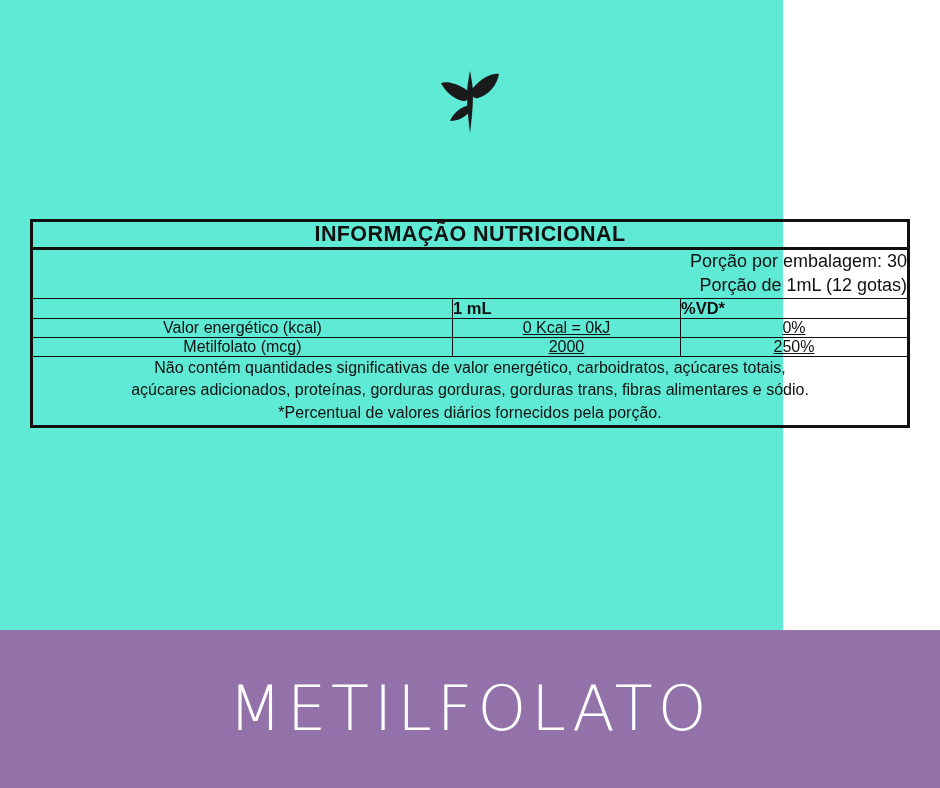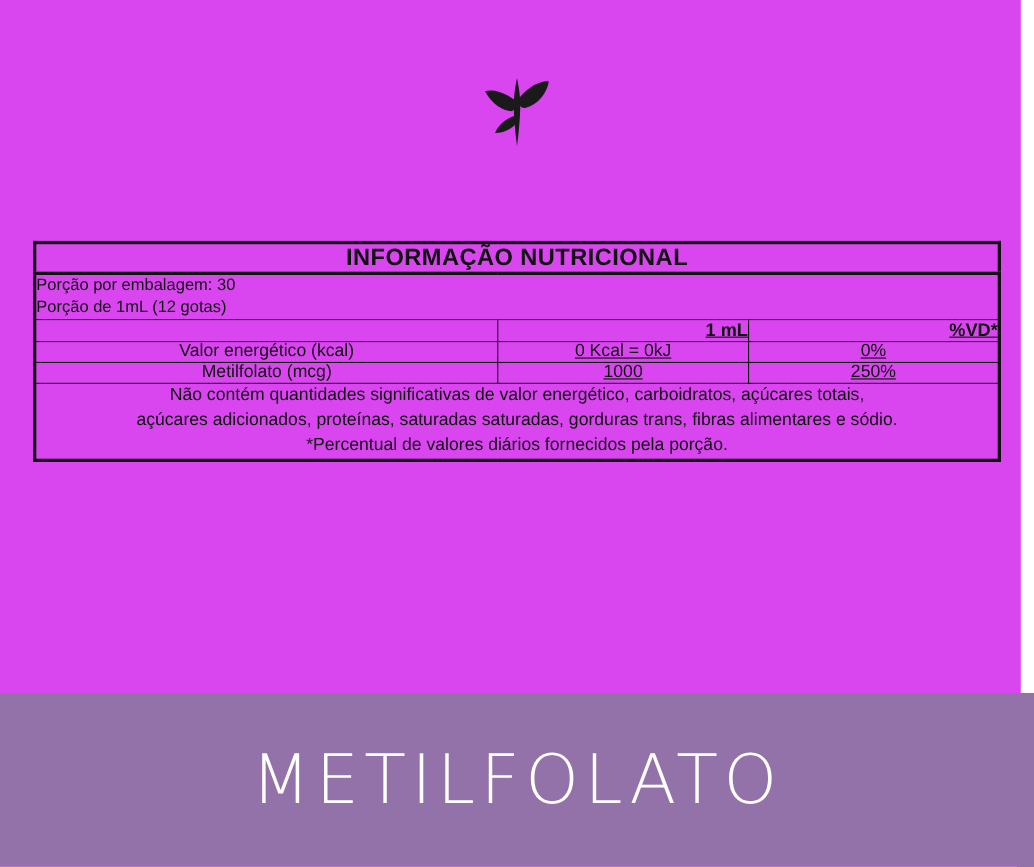--- a/index.html
+++ b/index.html
@@ -10,23 +10,23 @@
     width: 940px;
     height: 788px;
     background: #ffffff;
     font-family: "Liberation Sans", sans-serif;
     color: #111111;
     overflow: hidden;
   }
 
   .page {
     position: relative;
-    width: 928px;
+    width: 783px;
     height: 788px;
-    background: #d946ef;
+    background: #5eead4;
     box-sizing: border-box;
   }
 
   
   .logo-area {
     position: absolute;
     top: 56px;
     left: 0;
     width: 940px;
     height: 90px;
@@ -62,33 +62,32 @@
   .title-cell {
     text-align: center;
     font-size: 21.5px;
     font-weight: bold;
     letter-spacing: 0.4px;
     padding: 11px 6px 12px 6px;
     border-bottom: 3px solid #111111 !important;
   }
 
   .serving-cell {
-    text-align: left;
-    font-size: 15px;
+    text-align: right;
+    font-size: 18px;
     line-height: 1.32;
     padding: 9px 6px 10px 6px;
   }
   .serving-cell div { white-space: nowrap; }
 
   .col-head {
-    text-align: right;
+    text-align: left;
     font-size: 16.5px;
     font-weight: bold;
     padding: 12px 4px 13px 4px;
-    text-decoration: underline;
   }
   .col-head.blank { border-left: none; }
 
   td.nutrient-name {
     text-align: center;
     font-size: 16px;
     padding: 8px 8px 9px 8px;
   }
   td.nutrient-val,
   td.nutrient-vd {
@@ -168,28 +167,28 @@
           <td class="col-head">%VD*</td>
         </tr>
 
         <tr>
           <td class="nutrient-name">Valor energético (kcal)</td>
           <td class="nutrient-val">0 Kcal = 0kJ</td>
           <td class="nutrient-vd">0%</td>
         </tr>
         <tr>
           <td class="nutrient-name">Metilfolato (mcg)</td>
-          <td class="nutrient-val">1000</td>
+          <td class="nutrient-val">2000</td>
           <td class="nutrient-vd">250%</td>
         </tr>
 
         <tr>
           <td class="footnote-cell" colspan="3">
             <p>Não contém quantidades significativas de valor energético, carboidratos, açúcares totais,</p>
-            <p>açúcares adicionados, proteínas, saturadas saturadas, gorduras trans, fibras alimentares e sódio.</p>
+            <p>açúcares adicionados, proteínas, gorduras gorduras, gorduras trans, fibras alimentares e sódio.</p>
             <p>*Percentual de valores diários fornecidos pela porção.</p>
           </td>
         </tr>
       </tbody>
     </table>
   </div>
 
   <div class="banner">
     <span class="banner-text">METILFOLATO</span>
   </div>

